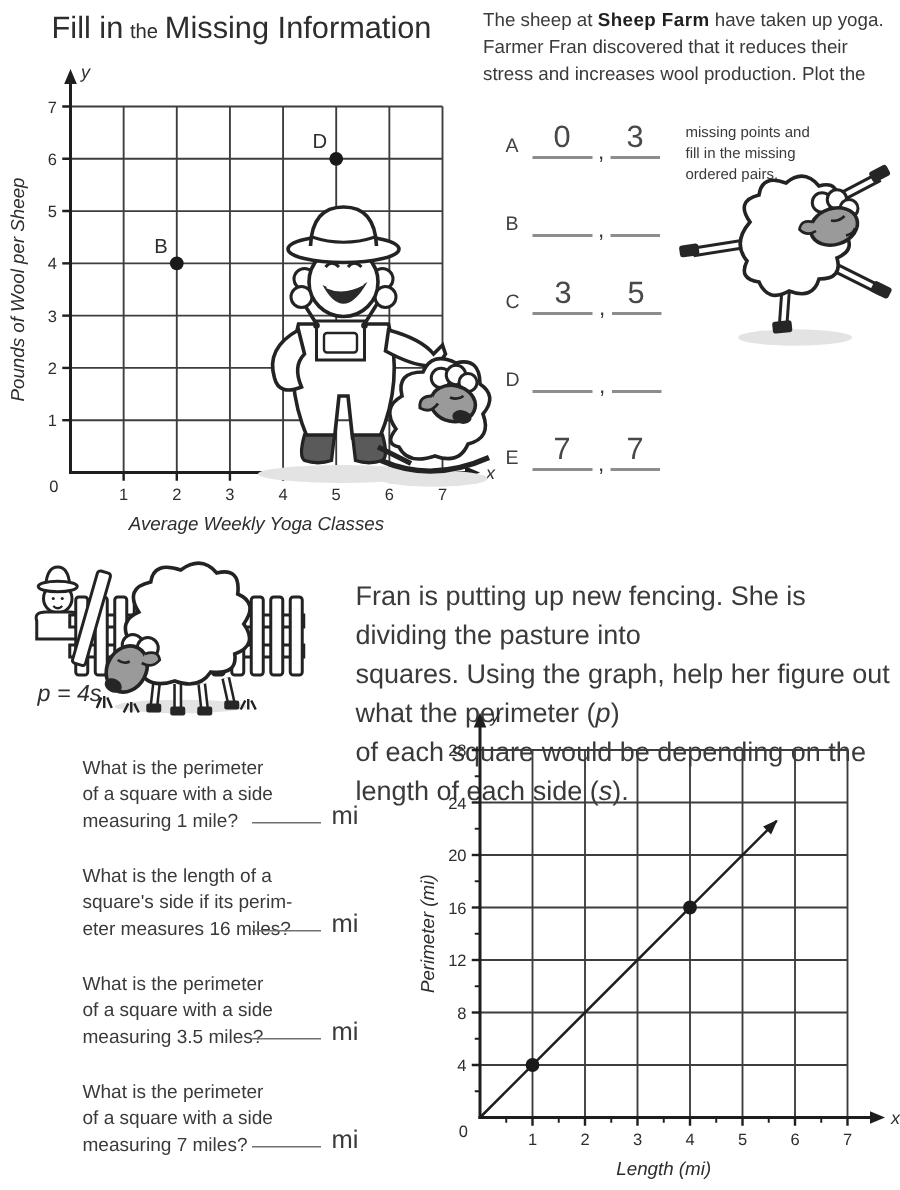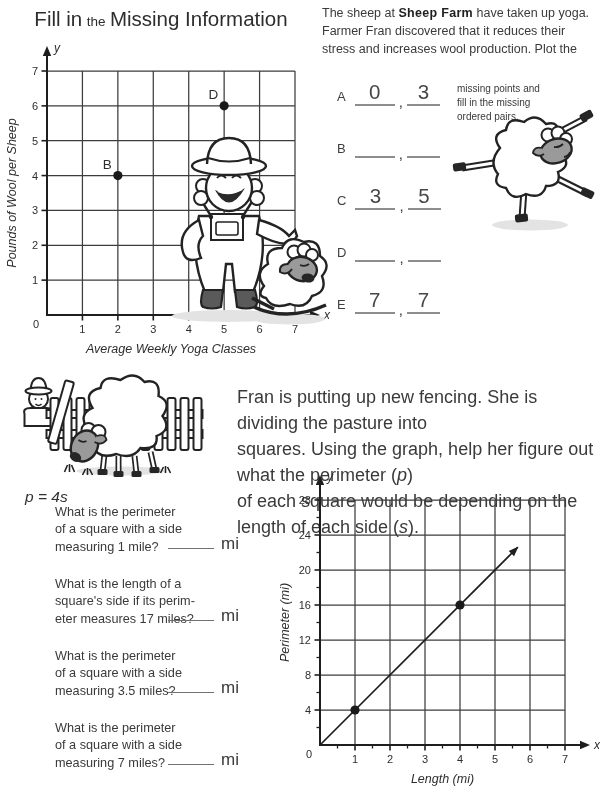--- a/index.html
+++ b/index.html
@@ -16,21 +16,21 @@
   .sidenote{left:457px;top:42px;width:142px;font-size:10px;line-height:1.42;white-space:pre-line;margin-top:40px;}
   
   .pairs{left:337px;top:73px;}
   .pair-row{display:flex;align-items:flex-end;height:33px;margin-bottom:19px;}
   .pair-letter{font-size:13px;margin-right:9px;padding-bottom:2px;color:#3f3f3f;}
   .pair-blank{width:40px;border-bottom:2px solid #8d8d8d;text-align:center;font-size:20.5px;
               line-height:24px;color:#484848;}
   .pair-blank.second{width:33px;}
   .pair-comma{font-size:15px;padding:0 4px;transform:translateY(4px);}
   
-  .formula{left:25px;top:488px;font-style:italic;font-size:15.5px;color:#303030;}
+  .formula{left:25px;top:454px;font-style:italic;font-size:15.5px;color:#303030;}
   .fencing-text{left:237px;top:384px;width:362px;font-size:18px;line-height:1.45;white-space:pre-line;}
   .fencing-text .var{font-style:italic;}
   .questions{left:15px;top:504px;width:226px;}
   .question{position:relative;margin-bottom:19px;height:53px;margin-left:40px;}
   .q-text{font-size:12.7px;line-height:1.36;white-space:pre-line;}
   .q-answer{position:absolute;right:2px;bottom:3px;white-space:nowrap;}
   .q-blank{display:inline-block;width:46px;border-bottom:1.6px solid #707070;height:10px;margin-right:7px;}
   .q-unit{font-size:17px;}
   
   svg text{font-family:"Liberation Sans",sans-serif;fill:#2e2e2e;}
@@ -271,21 +271,21 @@
   <div class="abs questions">
     <div class="question">
       <div class="q-text">What is the perimeter
 of a square with a side
 measuring 1 mile?</div>
       <div class="q-answer"><span class="q-blank"></span><span class="q-unit">mi</span></div>
     </div>
     <div class="question">
       <div class="q-text">What is the length of a
 square's side if its perim-
-eter measures 17 miles?</div>
+eter measures 16 miles?</div>
       <div class="q-answer"><span class="q-blank"></span><span class="q-unit">mi</span></div>
     </div>
     <div class="question">
       <div class="q-text">What is the perimeter
 of a square with a side
 measuring 3.5 miles?</div>
       <div class="q-answer"><span class="q-blank"></span><span class="q-unit">mi</span></div>
     </div>
     <div class="question">
       <div class="q-text">What is the perimeter

